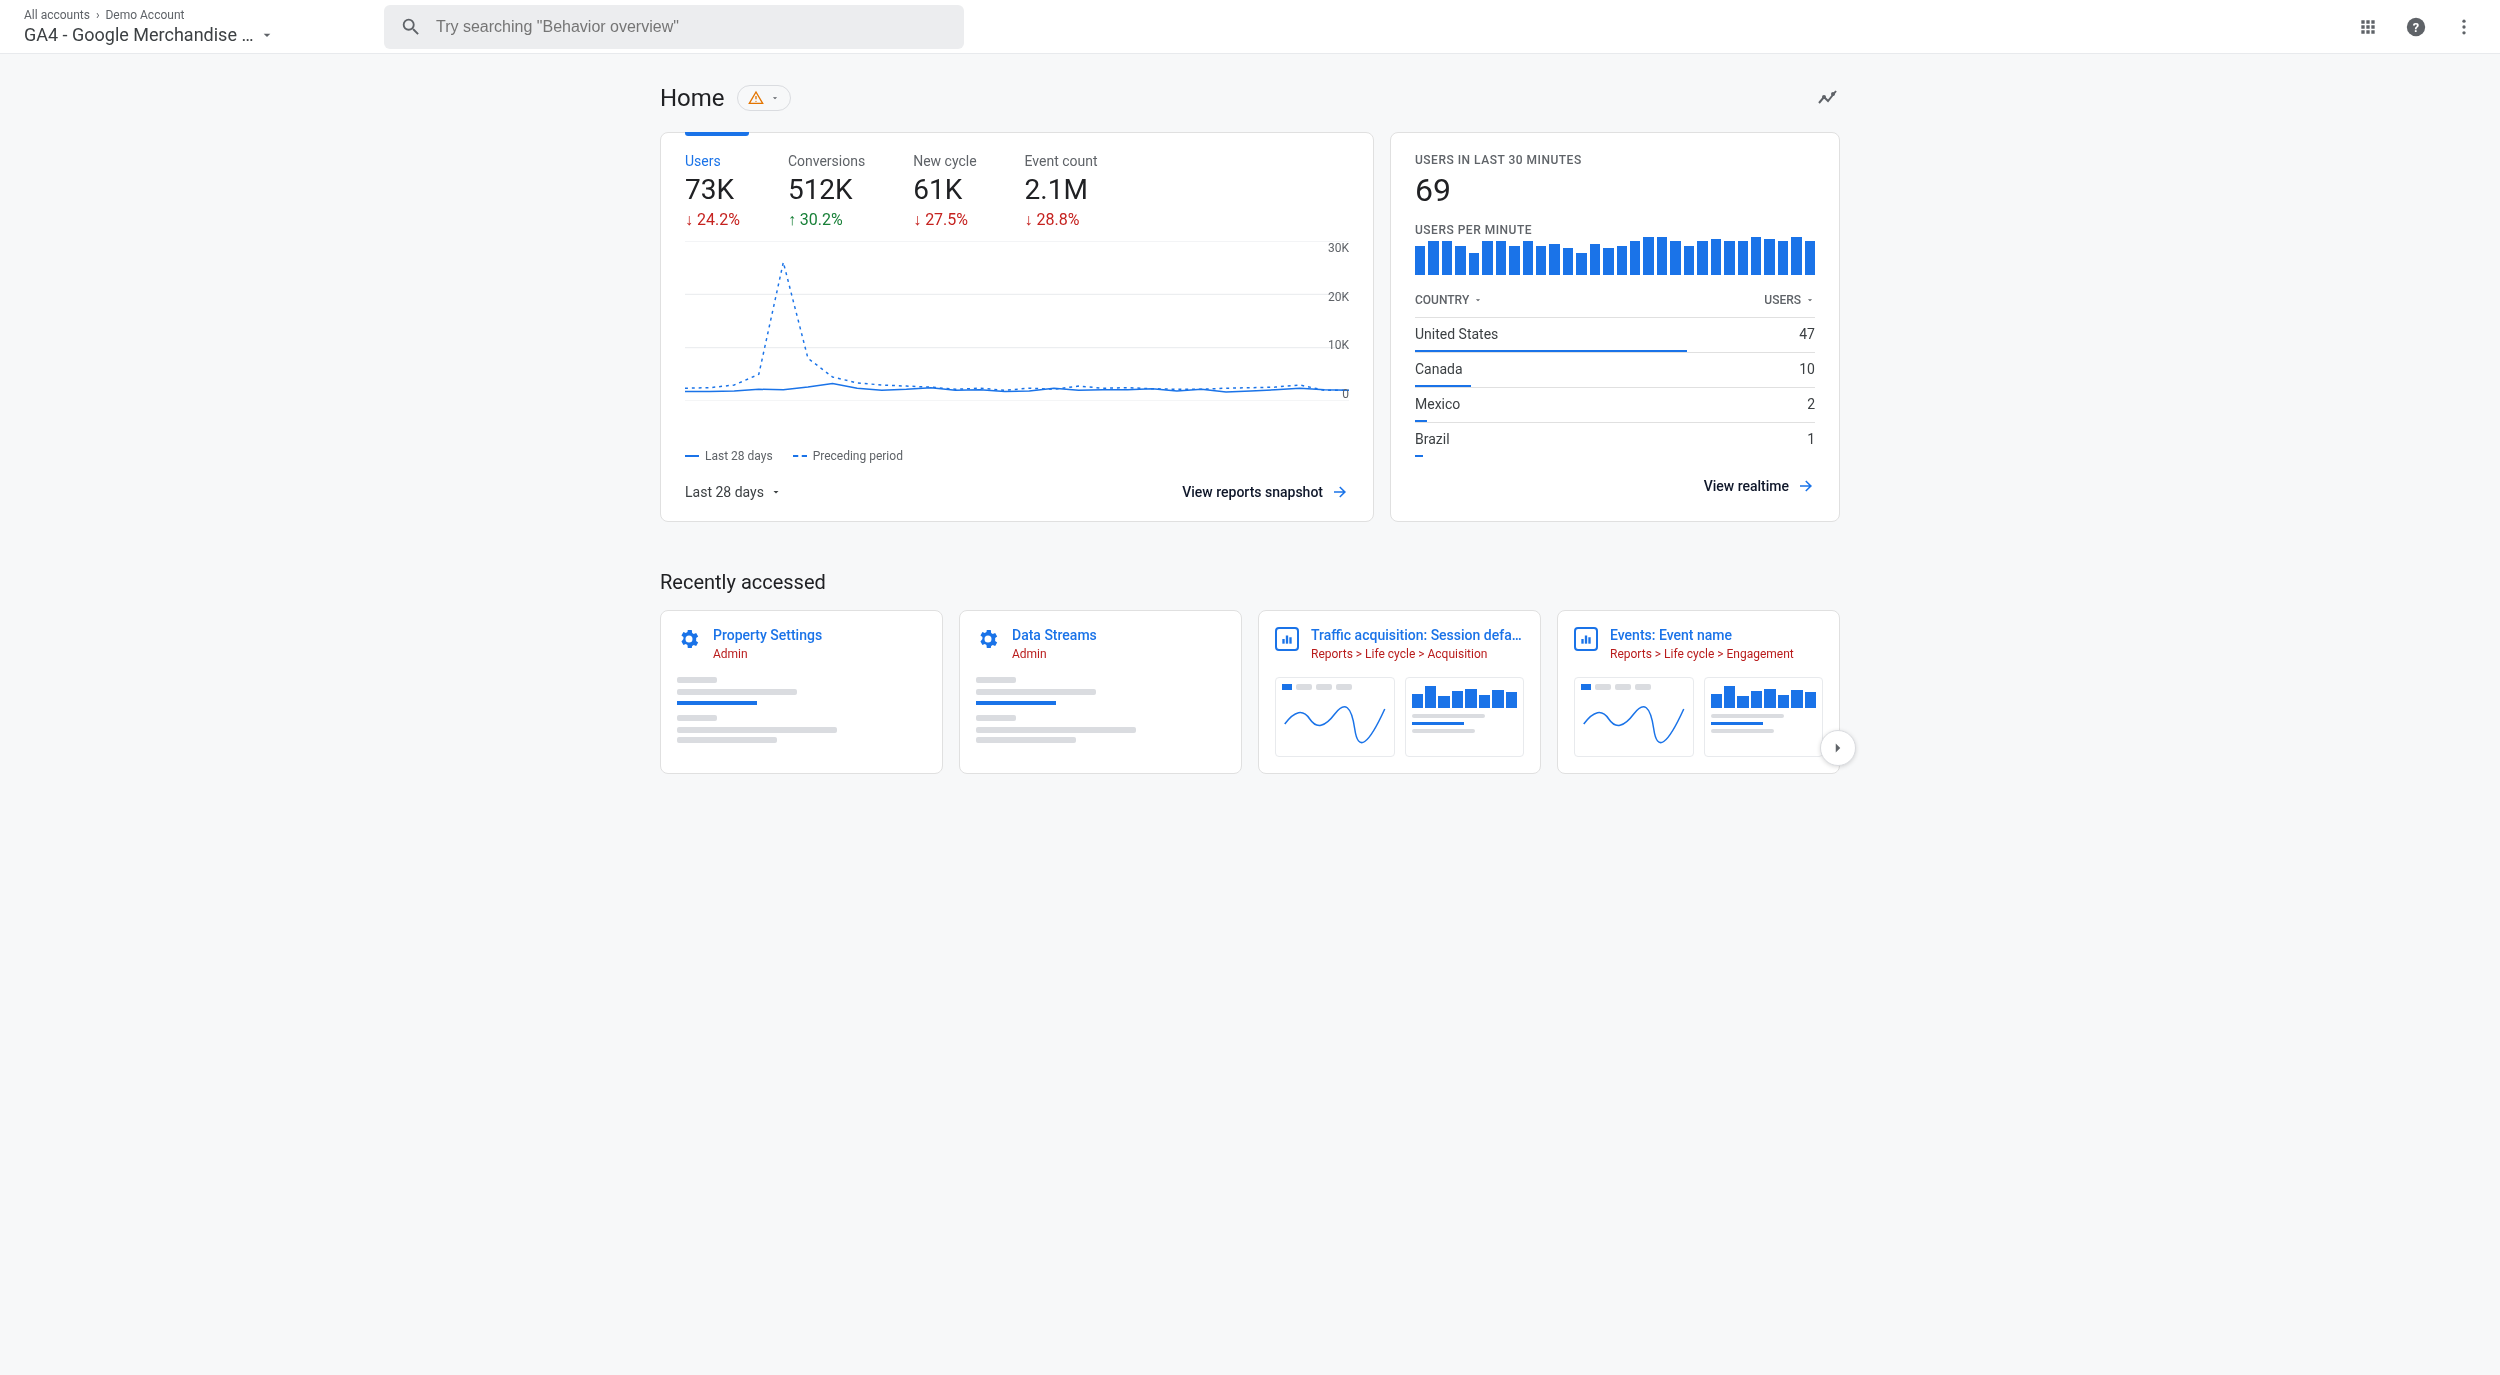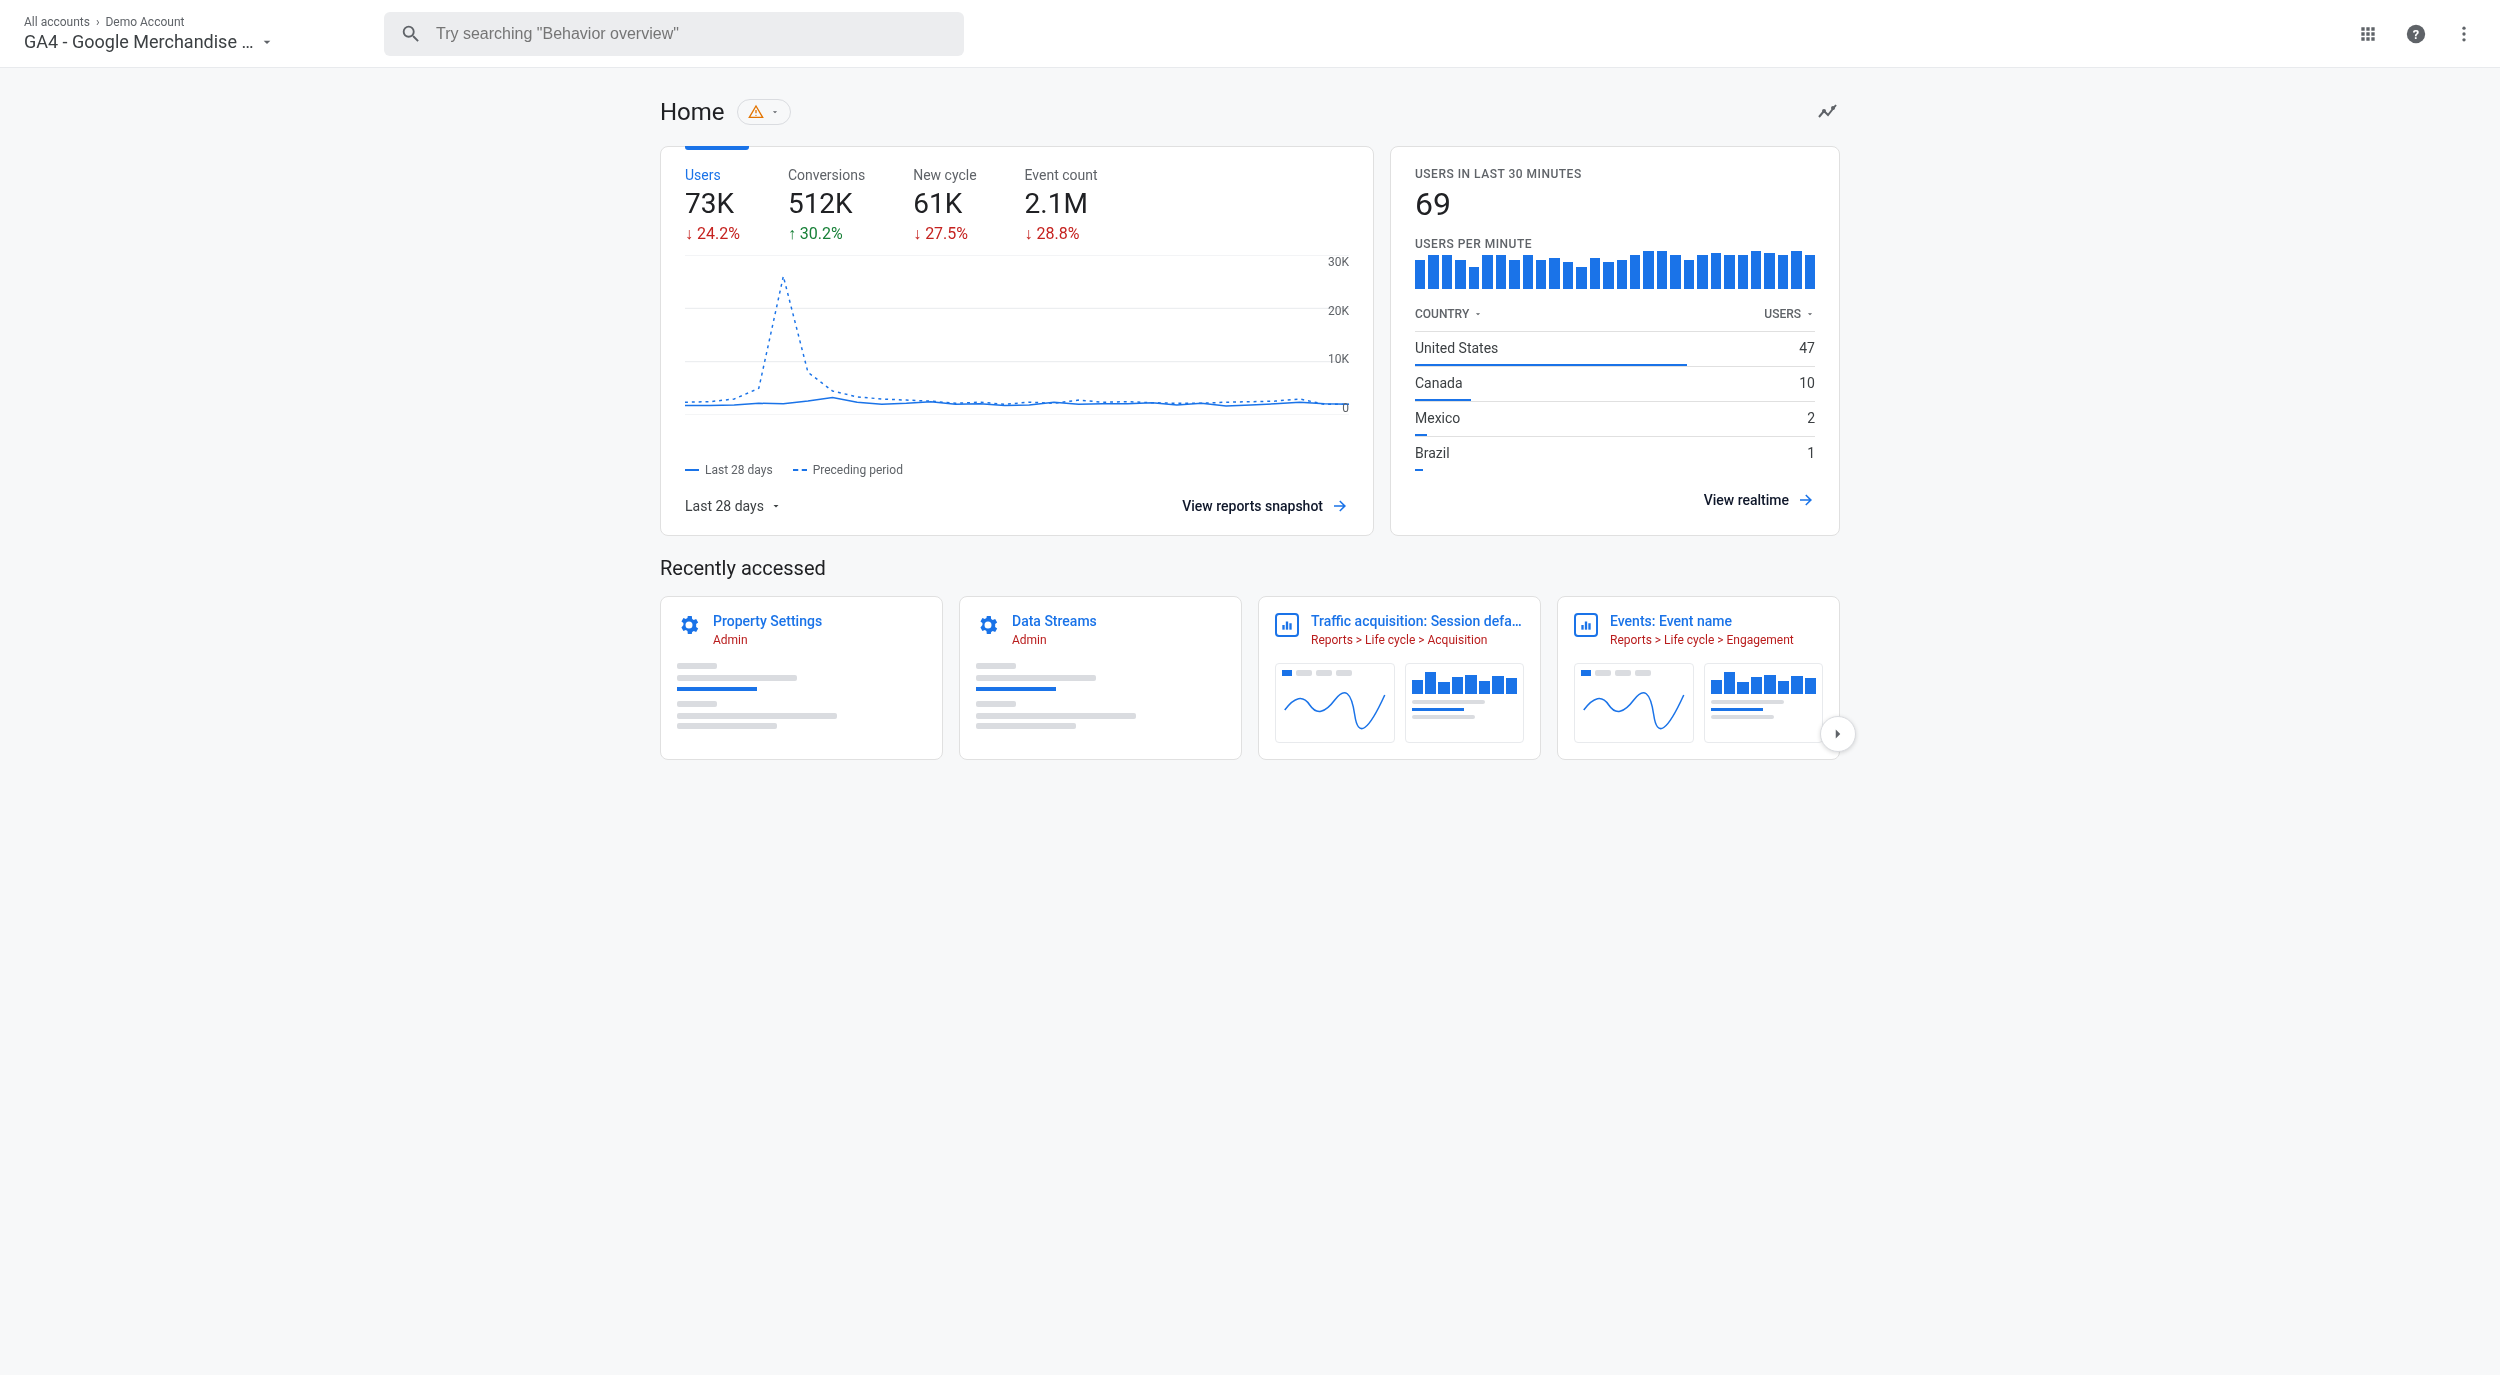--- a/index.html
+++ b/index.html
@@ -1,31 +1,31 @@
 <!DOCTYPE html>
 <html><head>
 <meta charset="utf-8">
 <style>
 * { box-sizing: border-box; margin: 0; padding: 0; }
 body { font-family: Roboto, Arial, sans-serif; background: #f7f8f9; color: #3c4043; font-size: 14px; }
-.header { background: #fff; height: 68px; display: flex; align-items: center; padding: 0 24px; border-bottom: 1px solid #e8eaed; }
+.header { background: #fff; height: 54px; display: flex; align-items: center; padding: 0 24px; border-bottom: 1px solid #e8eaed; }
 .breadcrumb { font-size: 12px; color: #5f6368; margin-bottom: 2px; }
 .breadcrumb a { color: #5f6368; text-decoration: none; }
 .account-title { font-size: 18px; color: #3c4043; display: flex; align-items: center; cursor: pointer; }
 .account-col { display: flex; flex-direction: column; margin-right: 40px; width: 320px; }
 .search-box { flex: 0 0 580px; height: 44px; background: #ecedef; border-radius: 6px; display: flex; align-items: center; padding: 0 16px; color: #5f6368; }
 .search-box input { border: none; background: transparent; font-size: 16px; outline: none; margin-left: 14px; flex: 1; color: #5f6368; }
 .header-right { margin-left: auto; display: flex; gap: 24px; align-items: center; }
 .icon-btn { width: 24px; height: 24px; cursor: pointer; color: #5f6368; display: flex; align-items: center; justify-content: center; }
 .content { max-width: 1260px; margin: 0 auto; padding: 30px 40px; }
 .page-head { display: flex; align-items: center; margin-bottom: 20px; }
 .page-head h1 { font-size: 24px; font-weight: 400; color: #202124; margin-right: 12px; }
 .warn-pill { border: 1px solid #dadce0; border-radius: 16px; padding: 4px 10px; display: flex; align-items: center; gap: 6px; cursor: pointer; }
 .insights-toggle { margin-left: auto; cursor: pointer; color: #5f6368; }
-.grid { display: grid; grid-template-columns: 1fr 450px; gap: 16px; margin-bottom: 20px; }
+.grid { display: grid; grid-template-columns: 1fr 450px; gap: 16px; margin-bottom: 48px; }
 .card { background: #fff; border: 1px solid #e0e0e0; border-radius: 8px; padding: 20px 24px; position: relative; }
 .top-tab { position: absolute; top: -1px; left: 24px; width: 64px; height: 4px; background: #1a73e8; border-radius: 0 0 3px 3px; }
 .metrics-row { display: flex; gap: 48px; margin-bottom: 12px; }
 .metric .label { font-size: 14px; color: #5f6368; margin-bottom: 4px; }
 .metric.active .label { color: #1a73e8; }
 .metric .value { font-size: 28px; color: #202124; font-weight: 400; }
 .metric .delta { font-size: 16px; margin-top: 4px; display: flex; align-items: center; gap: 2px; }
 .delta.down { color: #c5221f; }
 .delta.up { color: #188038; }
 .chart-area { height: 200px; position: relative; margin-top: 10px; }

